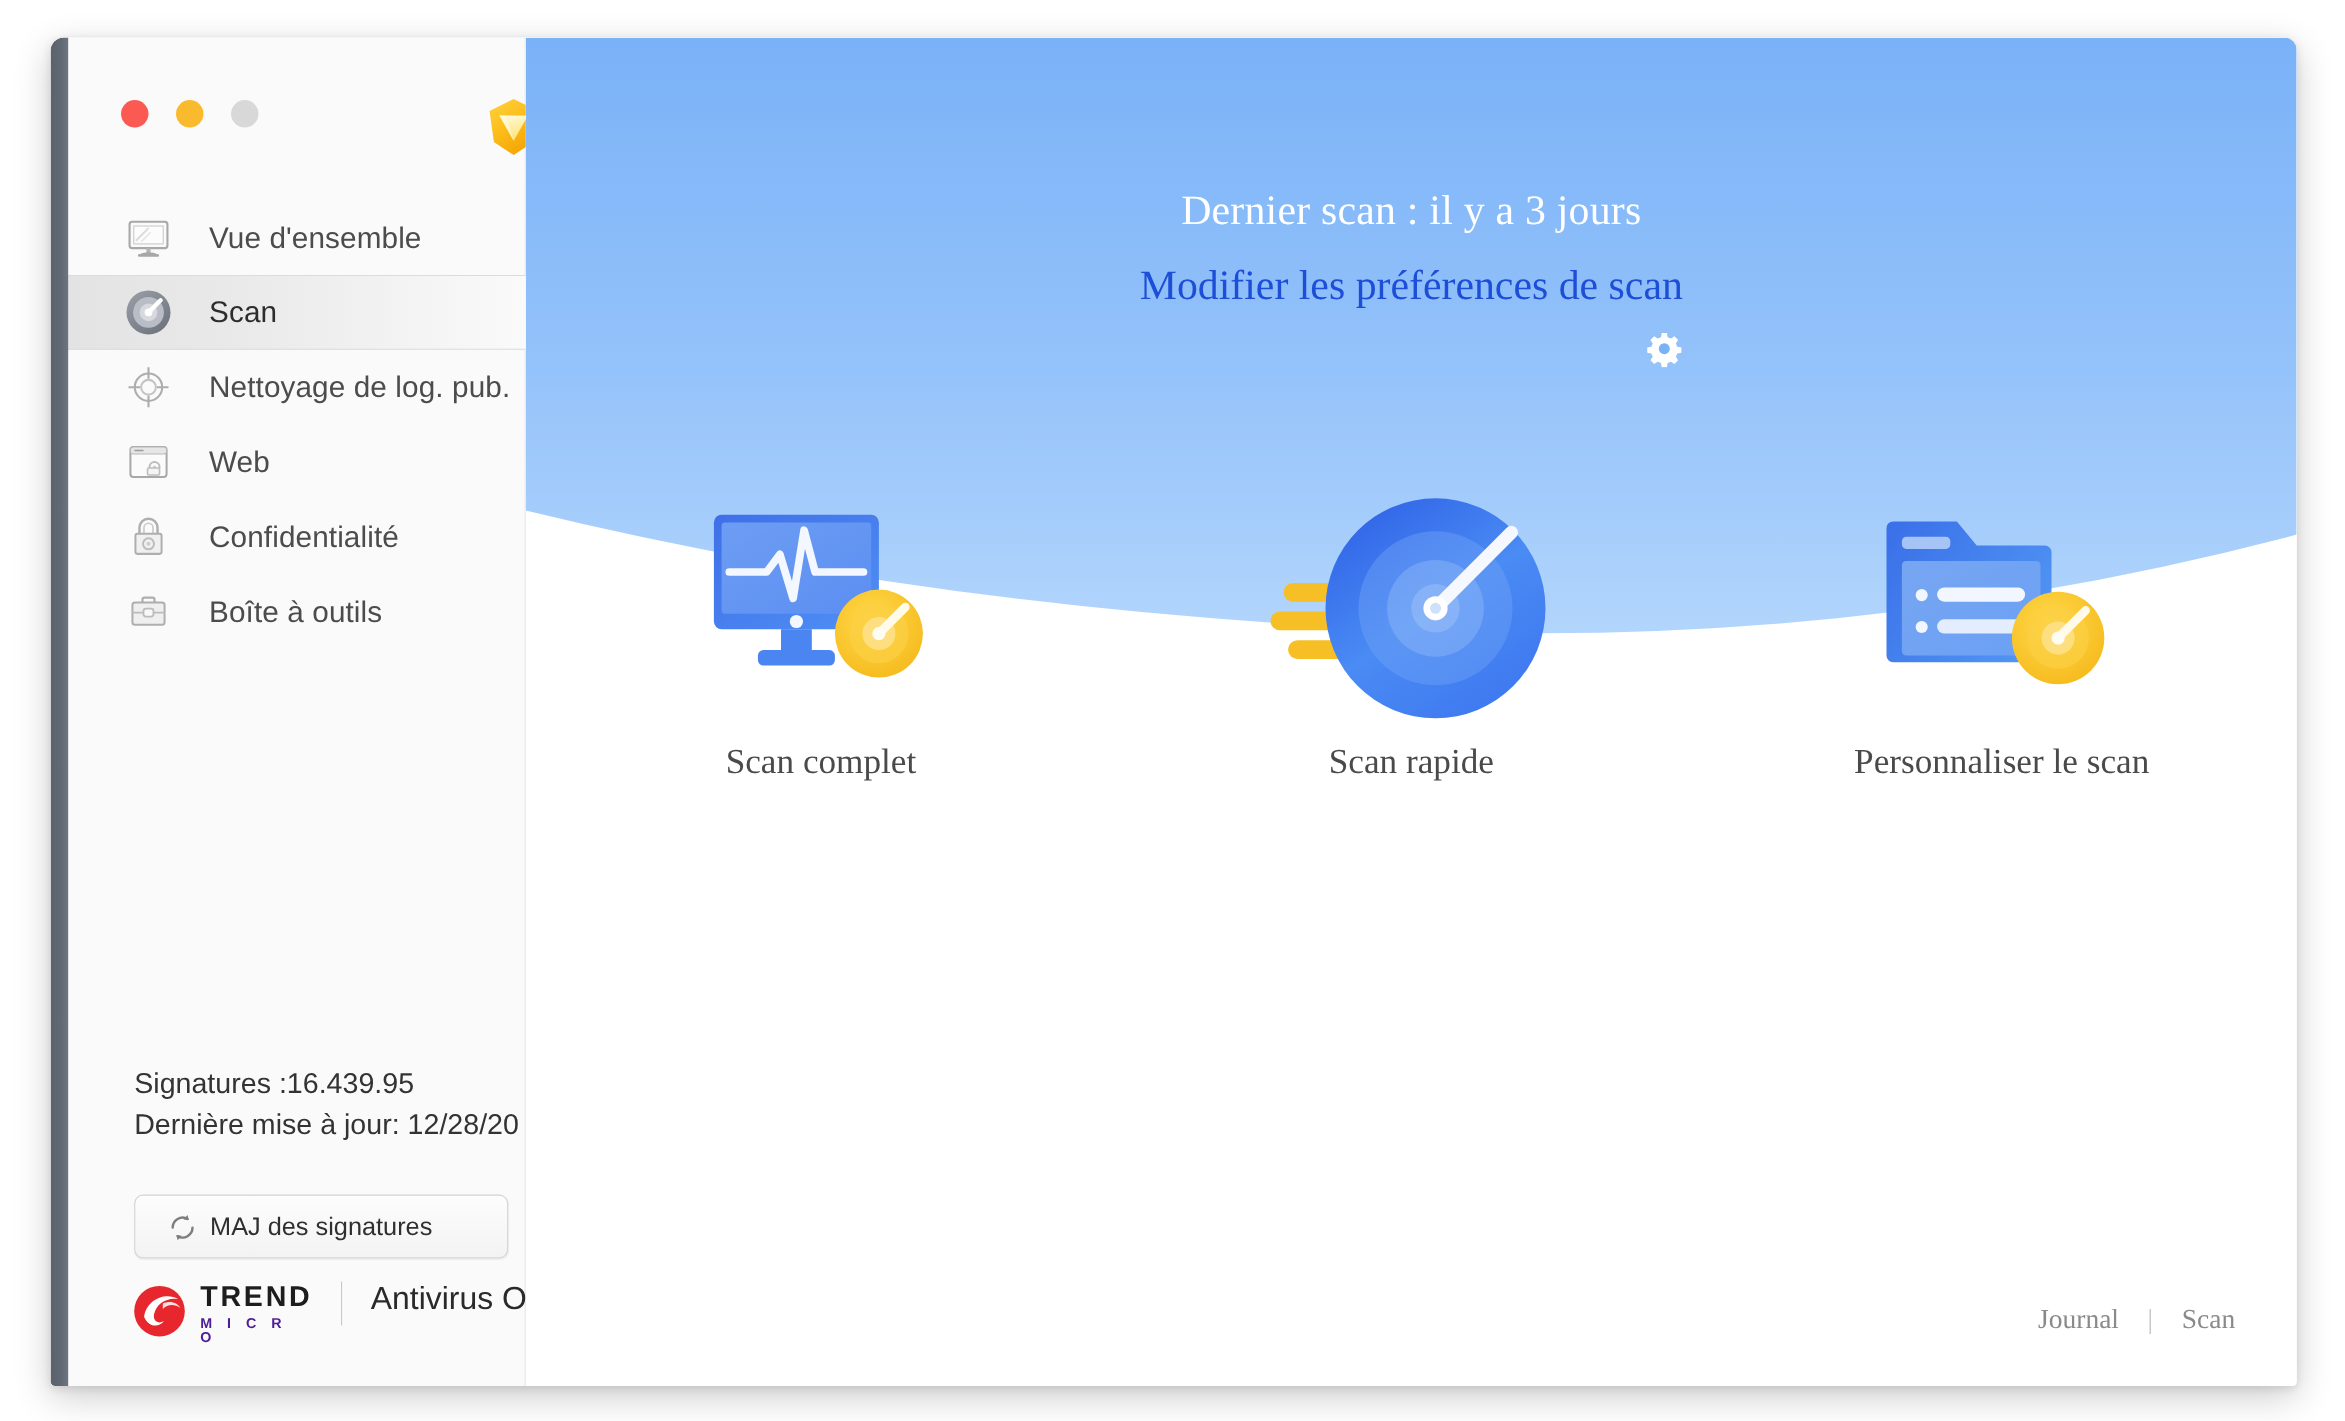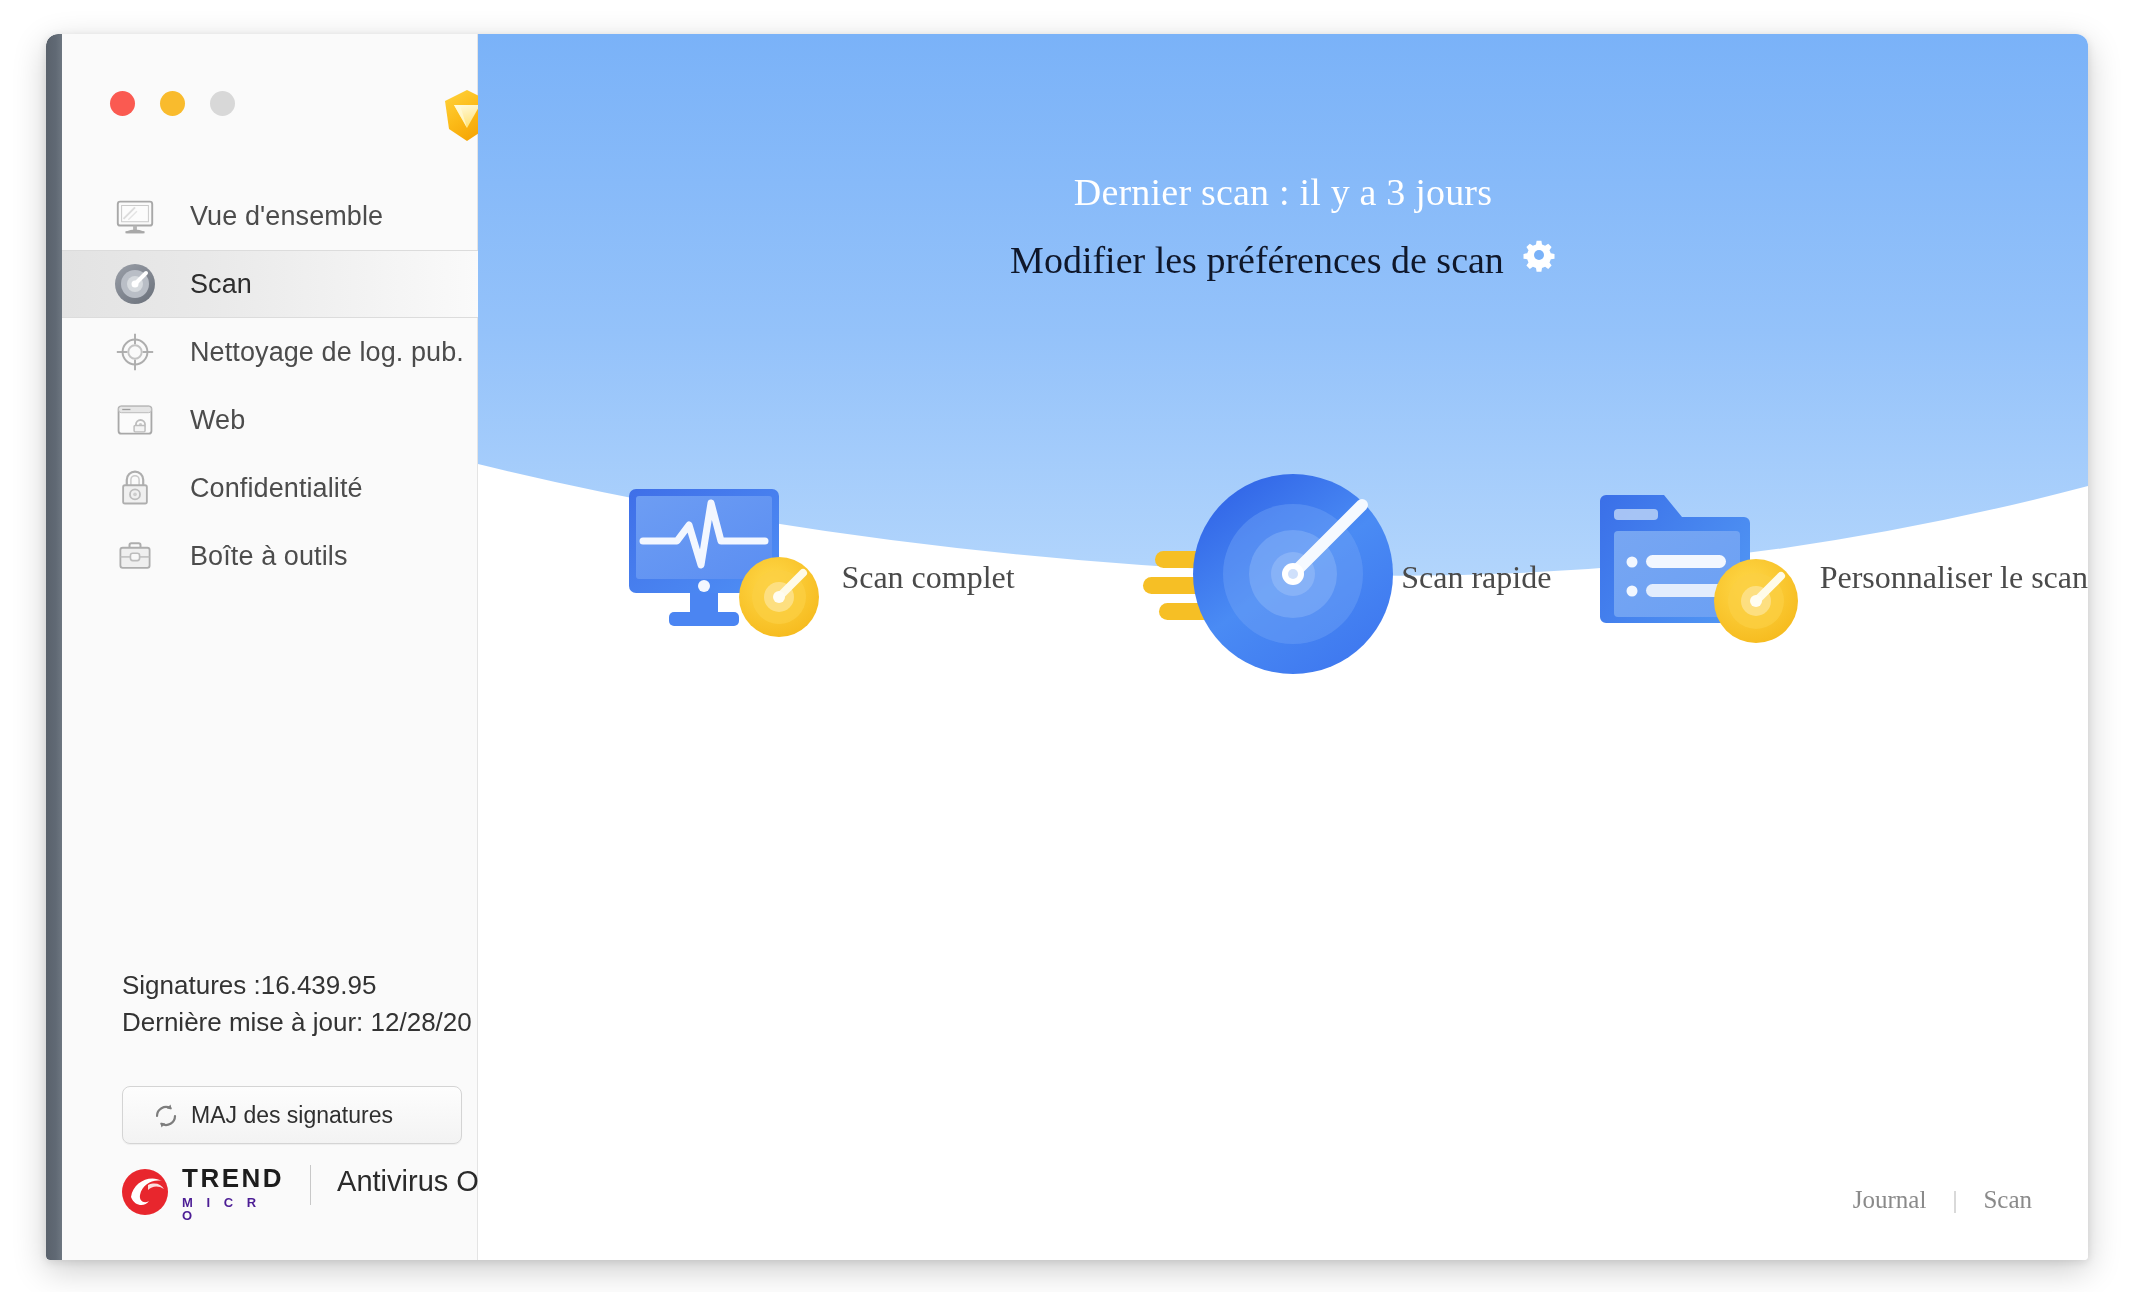--- a/index.html
+++ b/index.html
@@ -125,35 +125,36 @@
   .hero-text {
     position: absolute; left: 0; top: 0; width: 100%;
     text-align: center; padding-top: 136px;
     z-index: 2;
   }
   .hero-line1 {
     font-size: 38px; color: #ffffff; font-weight: 400;
     letter-spacing: 0.2px; margin-bottom: 24px;
   }
   .hero-line2 {
-    font-size: 38px; color: #0f172a; font-weight: 400;
-    display: inline-flex; align-items: flex-start; gap: 18px;
+    font-size: 38px; color: #1d4ed8; font-weight: 400;
+    display: inline-flex; align-items: flex-end; gap: 18px;
     cursor: default;
+    flex-direction: column;
   }
   .gear-icon { width: 34px; height: 34px; display: inline-block; }
   
   .scan-row {
     position: absolute; left: 0; top: 370px;
     width: 100%; height: 340px;
     display: flex; z-index: 3;
   }
   .scan-opt {
     flex: 1 1 0;
-    display: flex; flex-direction: row;
-    align-items: center; justify-content: flex-end;
+    display: flex; flex-direction: column;
+    align-items: center; justify-content: center;
     cursor: default;
   }
   .scan-art { height: 230px; display: flex; align-items: center; justify-content: center; }
   .scan-label {
     font-size: 32px; color: #4a4a4a; white-space: nowrap;
     margin-top: 6px;
   }
   
   .main-footer {
     position: absolute; right: 56px; bottom: 46px;

